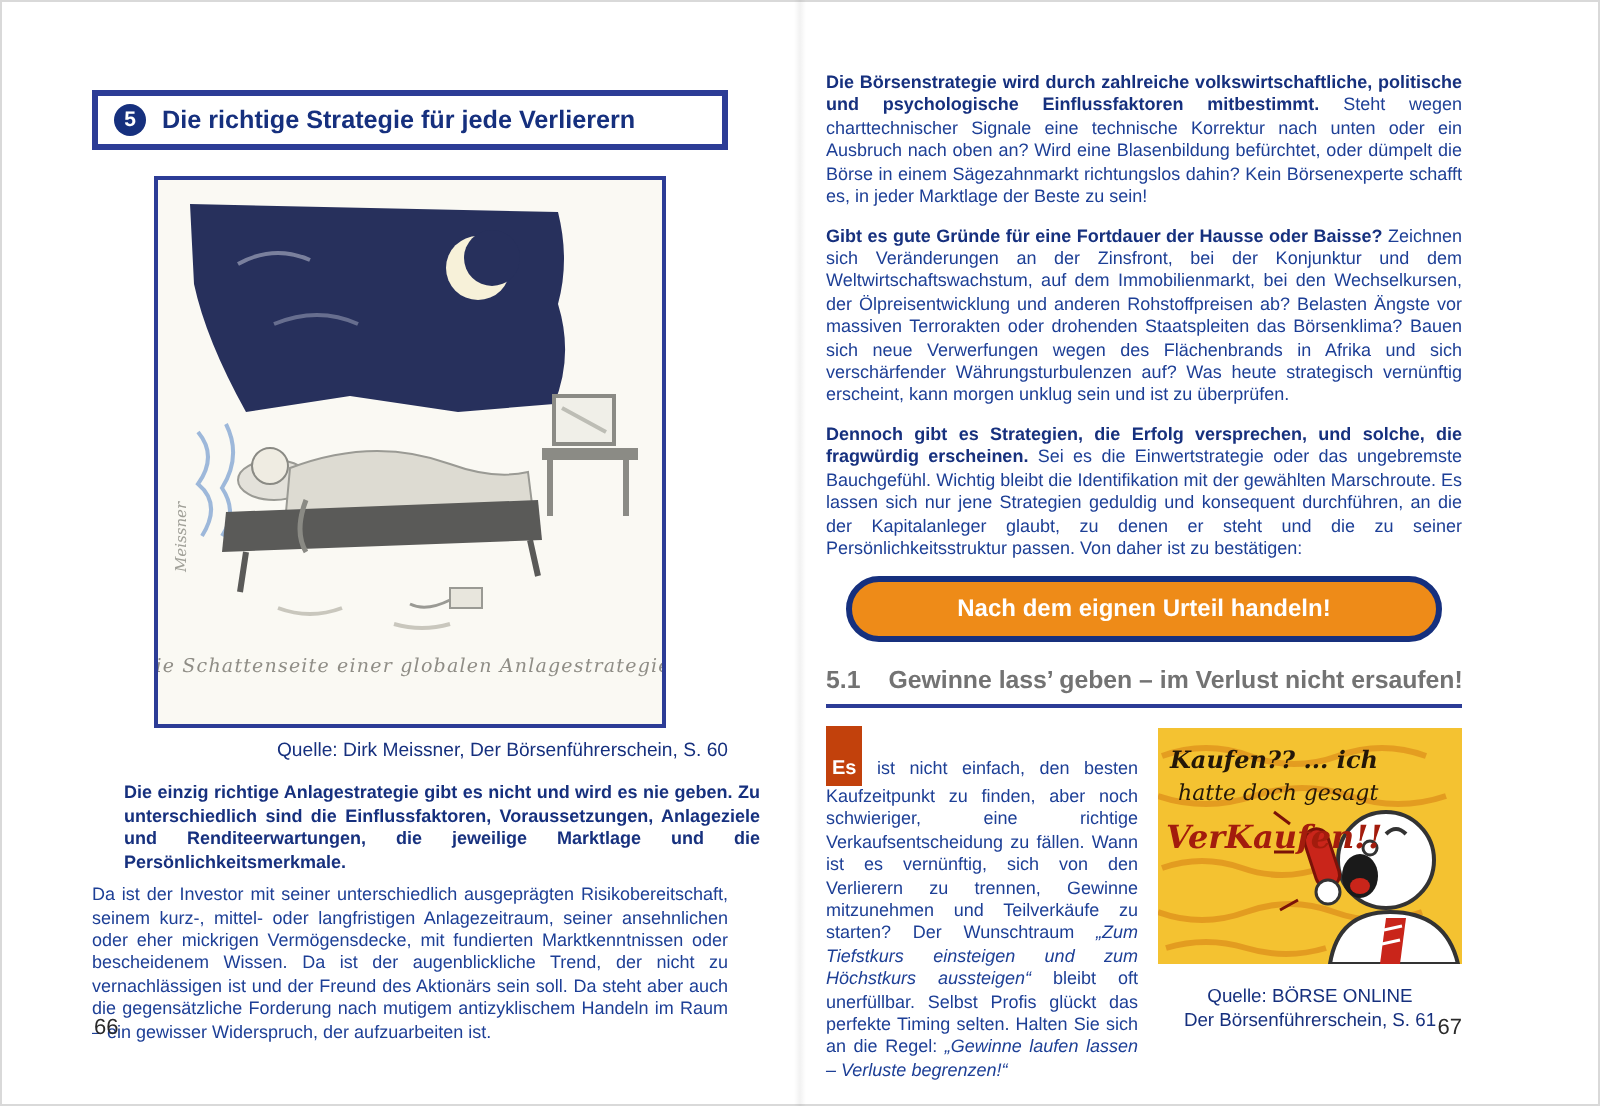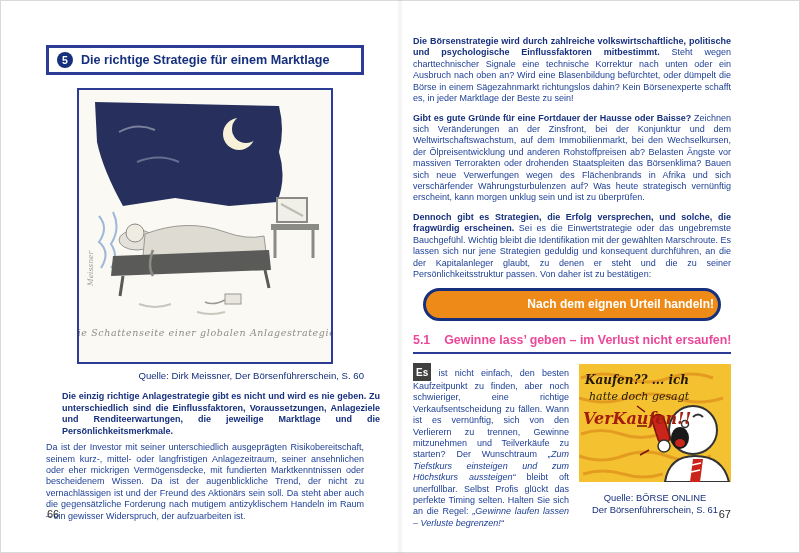--- a/index.html
+++ b/index.html
@@ -38,46 +38,46 @@
   .page-num.left  { left:47px; }
   .page-num.right { right:45px; }
 
   
   .rp-para { width:318px; color:#1d3f96; font-size:9px; line-height:1.27;
              text-align:justify; hyphens:auto; margin-bottom:8px; }
   .lead { font-weight:bold; color:#16307e; }
 
   .callout { width:298px; margin:4px auto 12px auto; background:#ee8b18;
              border:3px solid #16307e; border-radius:20px; color:#fff; font-weight:bold;
-             font-size:12px; text-align:right; padding:5px 4px; line-height:1.35; }
+             font-size:12px; text-align:center; padding:5px 4px; line-height:1.35; }
 
-  .sec-head { display:flex; gap:14px; align-items:baseline; color:#ec4899;
+  .sec-head { display:flex; gap:14px; align-items:baseline; color:#737373;
               font-weight:bold; font-size:12.4px; white-space:nowrap; margin-top:2px; }
   .head-rule { width:318px; height:2.5px; background:#2c3c96; margin:5px 0 9px 0; }
 
   .p4 { width:318px; color:#1d3f96; font-size:9px; line-height:1.27; text-align:justify; hyphens:auto; }
   .float-img { float:right; width:152px; margin:1px 0 4px 10px; }
   .cartoon-right { width:152px; height:118px; display:block; }
   .src-right { margin-top:10px; text-align:center; font-size:9.4px; color:#16307e; line-height:1.3; }
-  .dropcap { display:inline-block; background:#404040; color:#fff; font-weight:bold;
-             font-size:10px; padding:4px 3px 1px 3px; }
+  .dropcap { display:inline-block; background:#c2410c; color:#fff; font-weight:bold;
+             font-size:10px; padding:16px 3px 1px 3px; }
   .p4 em { font-style:italic; }
 
   .hand { font-family:"DejaVu Serif", serif; font-style:italic; }
 </style>
 </head>
 <body>
 
 <div class="spread">
 
   <div class="page page-left">
 
     <div class="title-box">
       <span class="badge">5</span>
-      <span class="title-text">Die richtige Strategie für einem Marktlage</span>
+      <span class="title-text">Die richtige Strategie für jede Verlierern</span>
     </div>
 
     <div class="cartoon-frame">
       <svg viewBox="0 0 252 272">
         <rect x="0" y="0" width="252" height="272" fill="#faf9f3"></rect>
 
         <path d="M16,12 L200,16 Q206,40 200,62 Q208,88 198,112 L150,116 L96,108 L44,116 Q24,80 18,52 Z" fill="#27305c"></path>
         <path d="M40,42 q18,-10 36,-2" stroke="#dfe2ee" stroke-width="2" fill="none" opacity="0.45"></path>
         <path d="M58,72 q22,-9 42,0" stroke="#dfe2ee" stroke-width="2" fill="none" opacity="0.35"></path>
 

